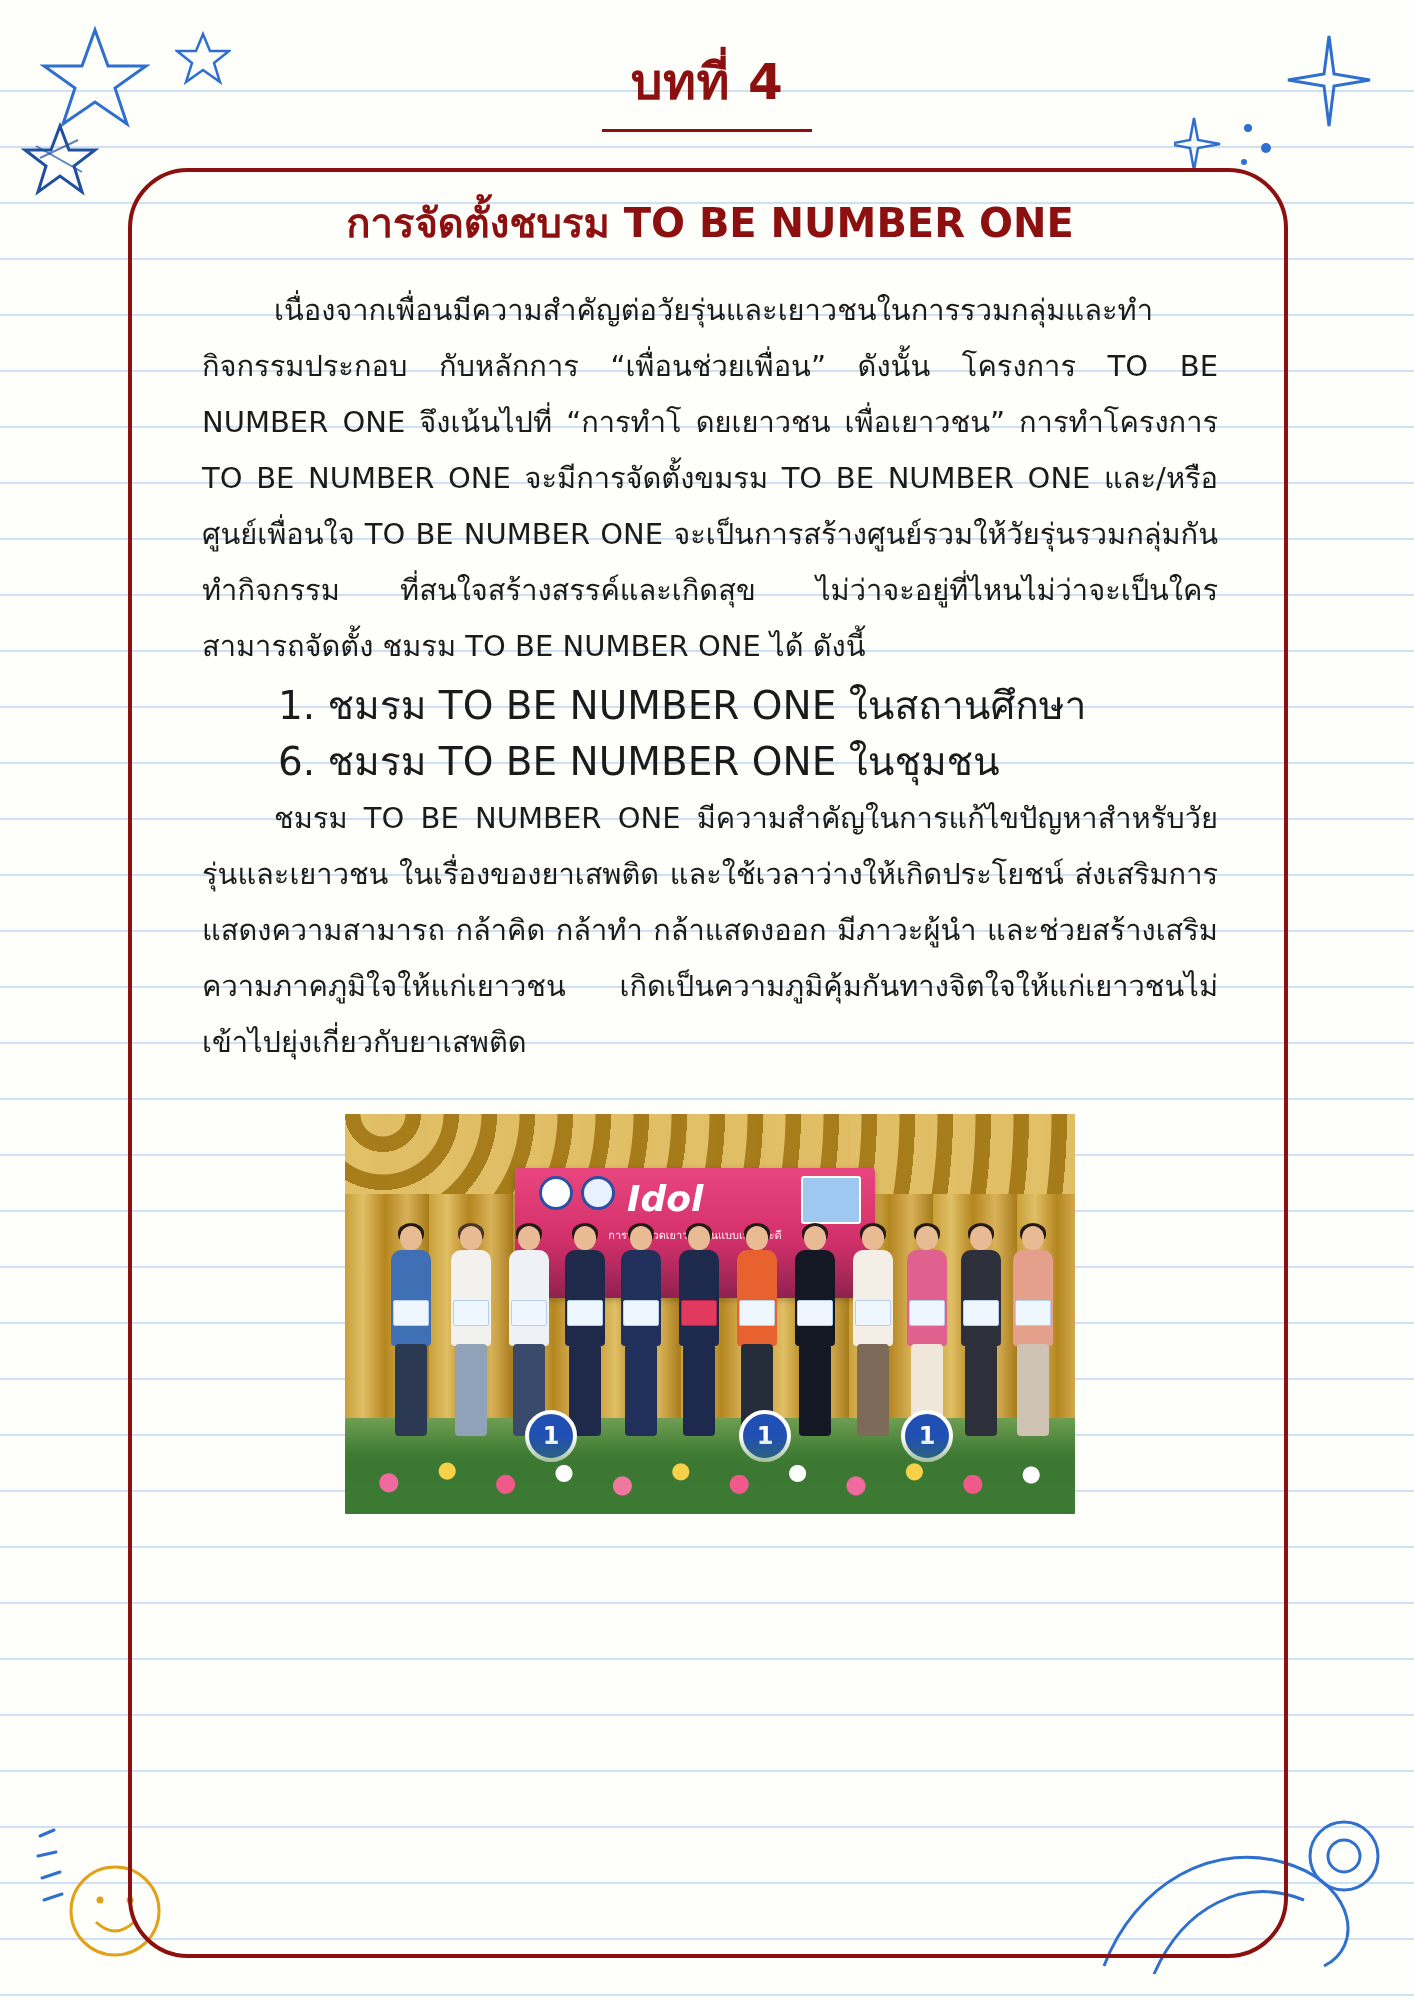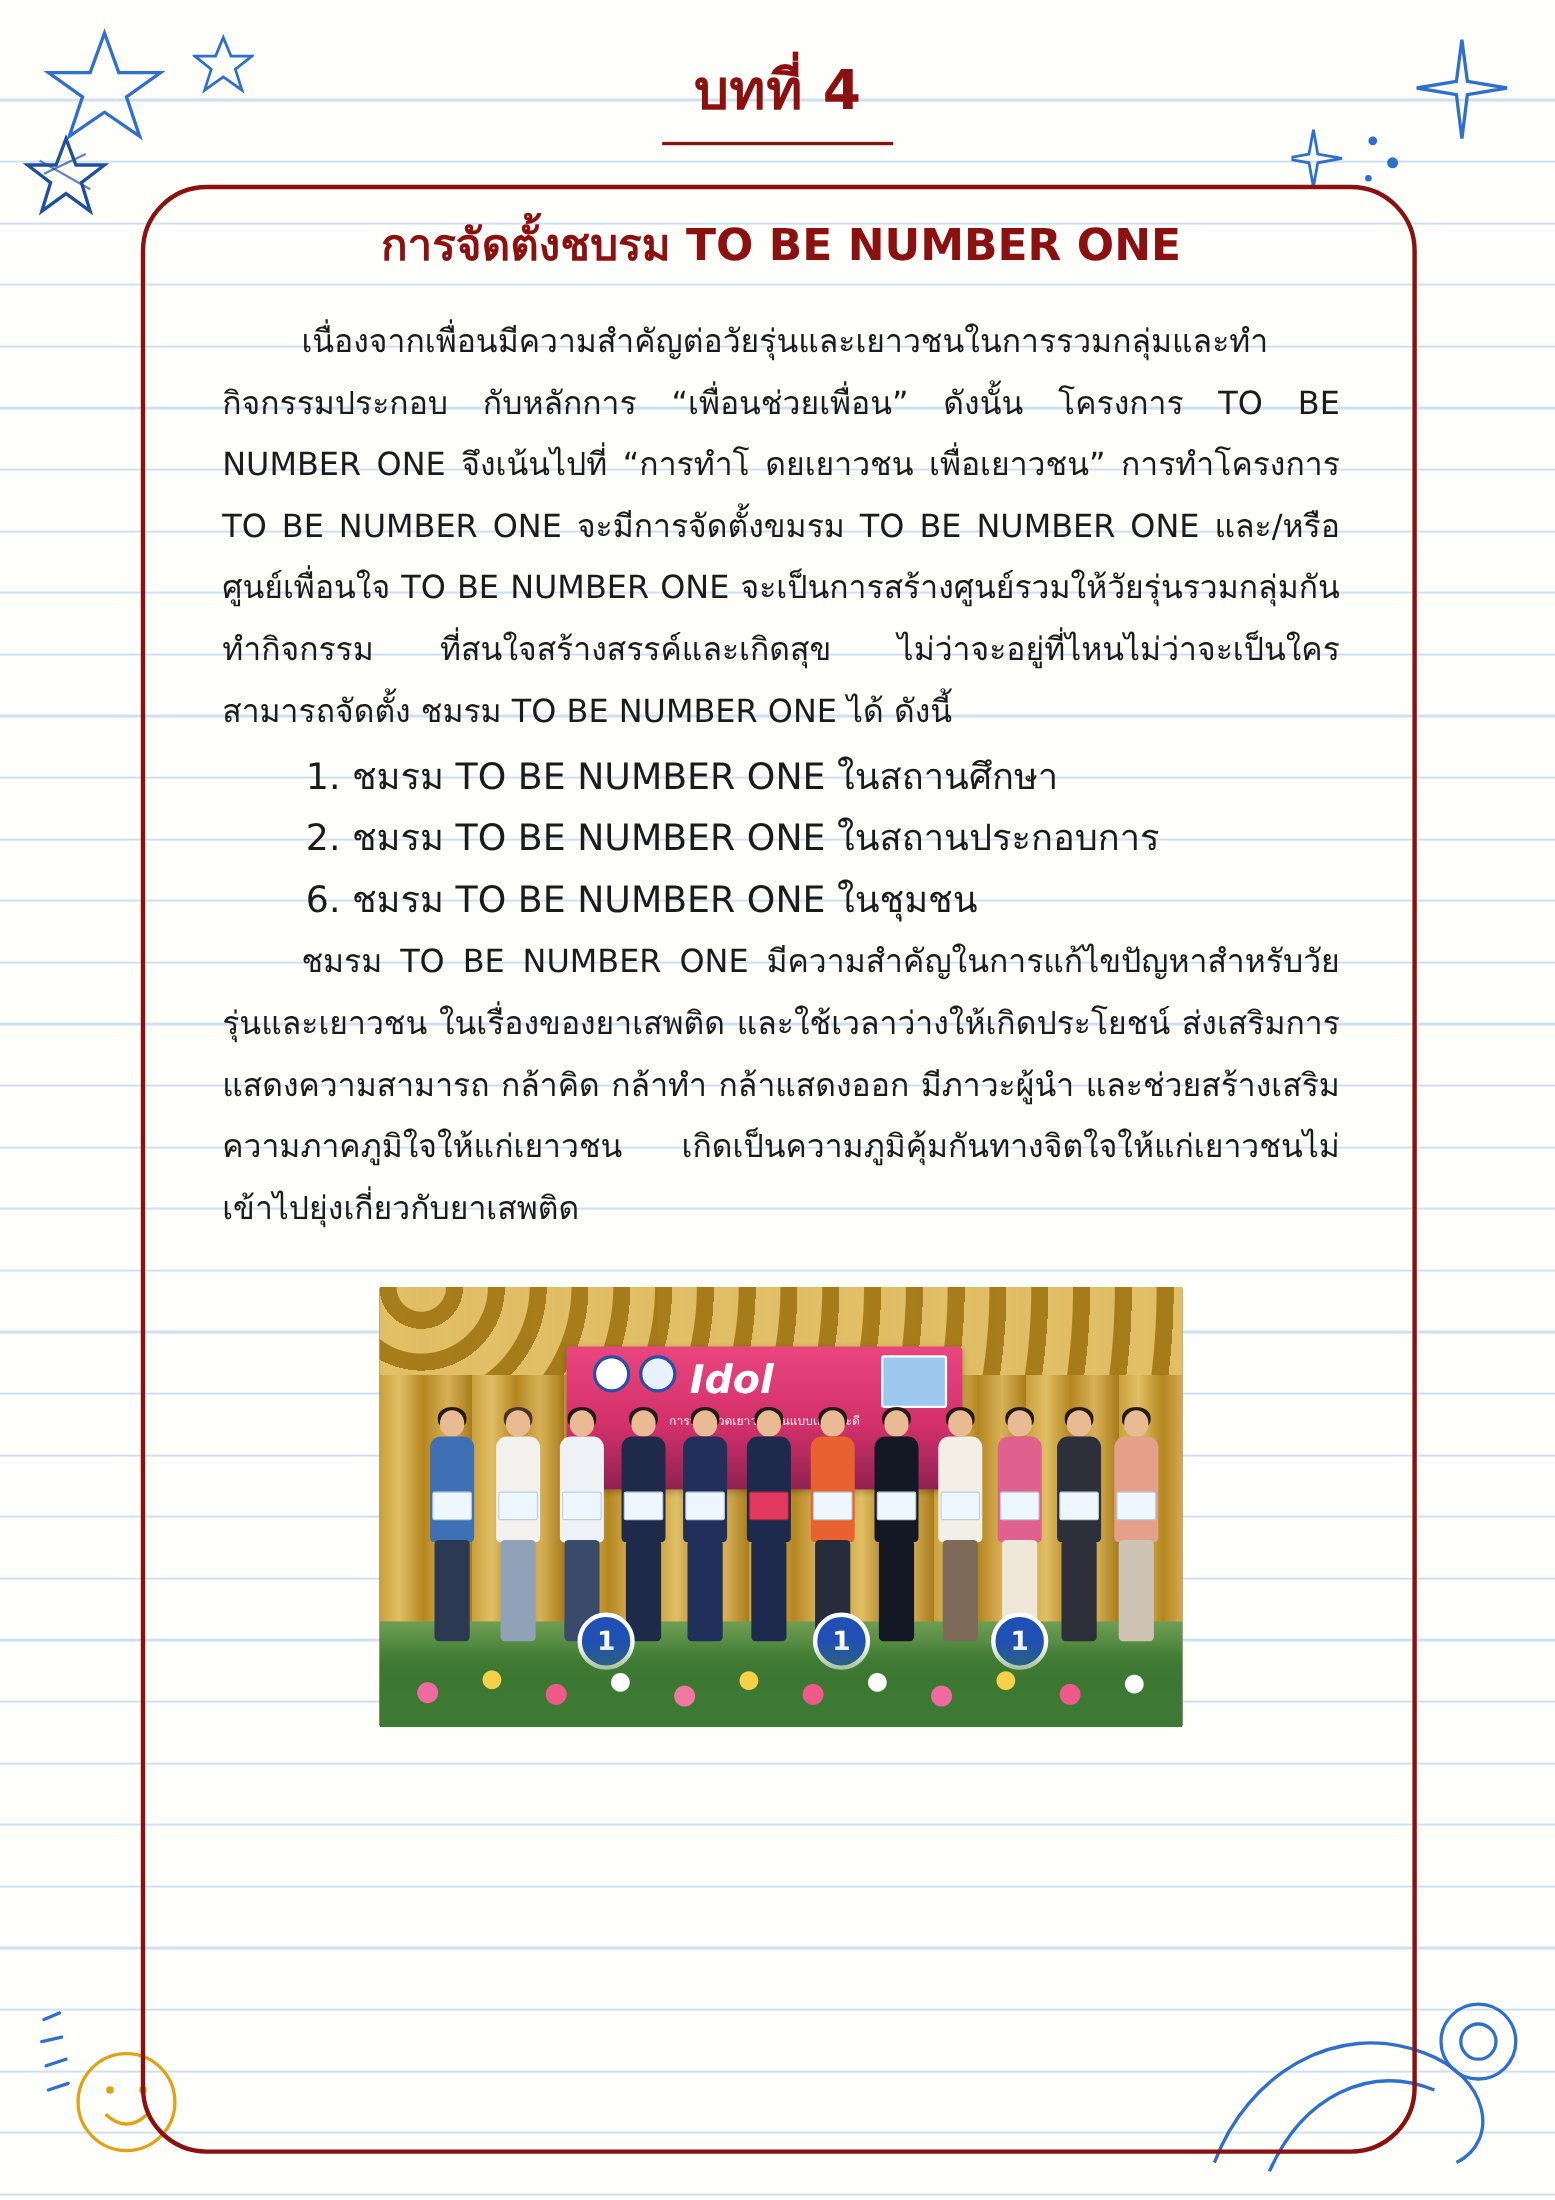--- a/index.html
+++ b/index.html
@@ -109,21 +109,21 @@
     text-indent: 72px;
   }
   .list {
     list-style: none;
     margin: 0;
     padding: 0 0 0 76px;
   }
   .list li {
     margin: 0;
     line-height: 56px;
-    font-size: 33px;
+    font-size: 39px;
   }
 
   
   .photo-wrap {
     margin: 44px auto 0 auto;
     width: 730px;
     height: 400px;
     position: relative;
   }
   .photo {
@@ -344,21 +344,20 @@
   <div class="frame"></div>
 
   <div class="frame-inner">
     <h1 class="doc-title">การจัดตั้งชบรม TO BE NUMBER ONE</h1>
 
     <div class="body-text">
       <p class="para">เนื่องจากเพื่อนมีความสำคัญต่อวัยรุ่นและเยาวชนในการรวมกลุ่มและทำกิจกรรมประกอบ กับหลักการ “เพื่อนช่วยเพื่อน” ดังนั้น โครงการ TO BE NUMBER ONE  จึงเน้นไปที่  “การทำโ ดยเยาวชน เพื่อเยาวชน” การทำโครงการ  TO BE NUMBER ONE  จะมีการจัดตั้งขมรม  TO  BE  NUMBER ONE  และ/หรือศูนย์เพื่อนใจ  TO BE NUMBER ONE  จะเป็นการสร้างศูนย์รวมให้วัยรุ่นรวมกลุ่มกันทำกิจกรรม ที่สนใจสร้างสรรค์และเกิดสุข ไม่ว่าจะอยู่ที่ไหนไม่ว่าจะเป็นใคร  สามารถจัดตั้ง ชมรม TO BE NUMBER ONE  ได้  ดังนี้</p>
 
       <ul class="list">
         <li>1. ชมรม TO BE NUMBER ONE ในสถานศึกษา</li>
-        <li>2. ชมรม TO BE NUMBER ONE ในสถานประกอบการ</li>
         <li>6. ชมรม TO BE NUMBER ONE ในชุมชน</li>
       </ul>
 
       <p class="para">ชมรม TO BE NUMBER ONE มีความสำคัญในการแก้ไขปัญหาสำหรับวัยรุ่นและเยาวชน ในเรื่องของยาเสพติด และใช้เวลาว่างให้เกิดประโยชน์ ส่งเสริมการแสดงความสามารถ กล้าคิด กล้าทำ กล้าแสดงออก มีภาวะผู้นำ และช่วยสร้างเสริมความภาคภูมิใจให้แก่เยาวชน เกิดเป็นความภูมิคุ้มกันทางจิตใจให้แก่เยาวชนไม่เข้าไปยุ่งเกี่ยวกับยาเสพติด</p>
     </div>
 
     <div class="photo-wrap">
       <div class="photo">
         <div class="curtain"></div>
         <div class="swag"></div>

